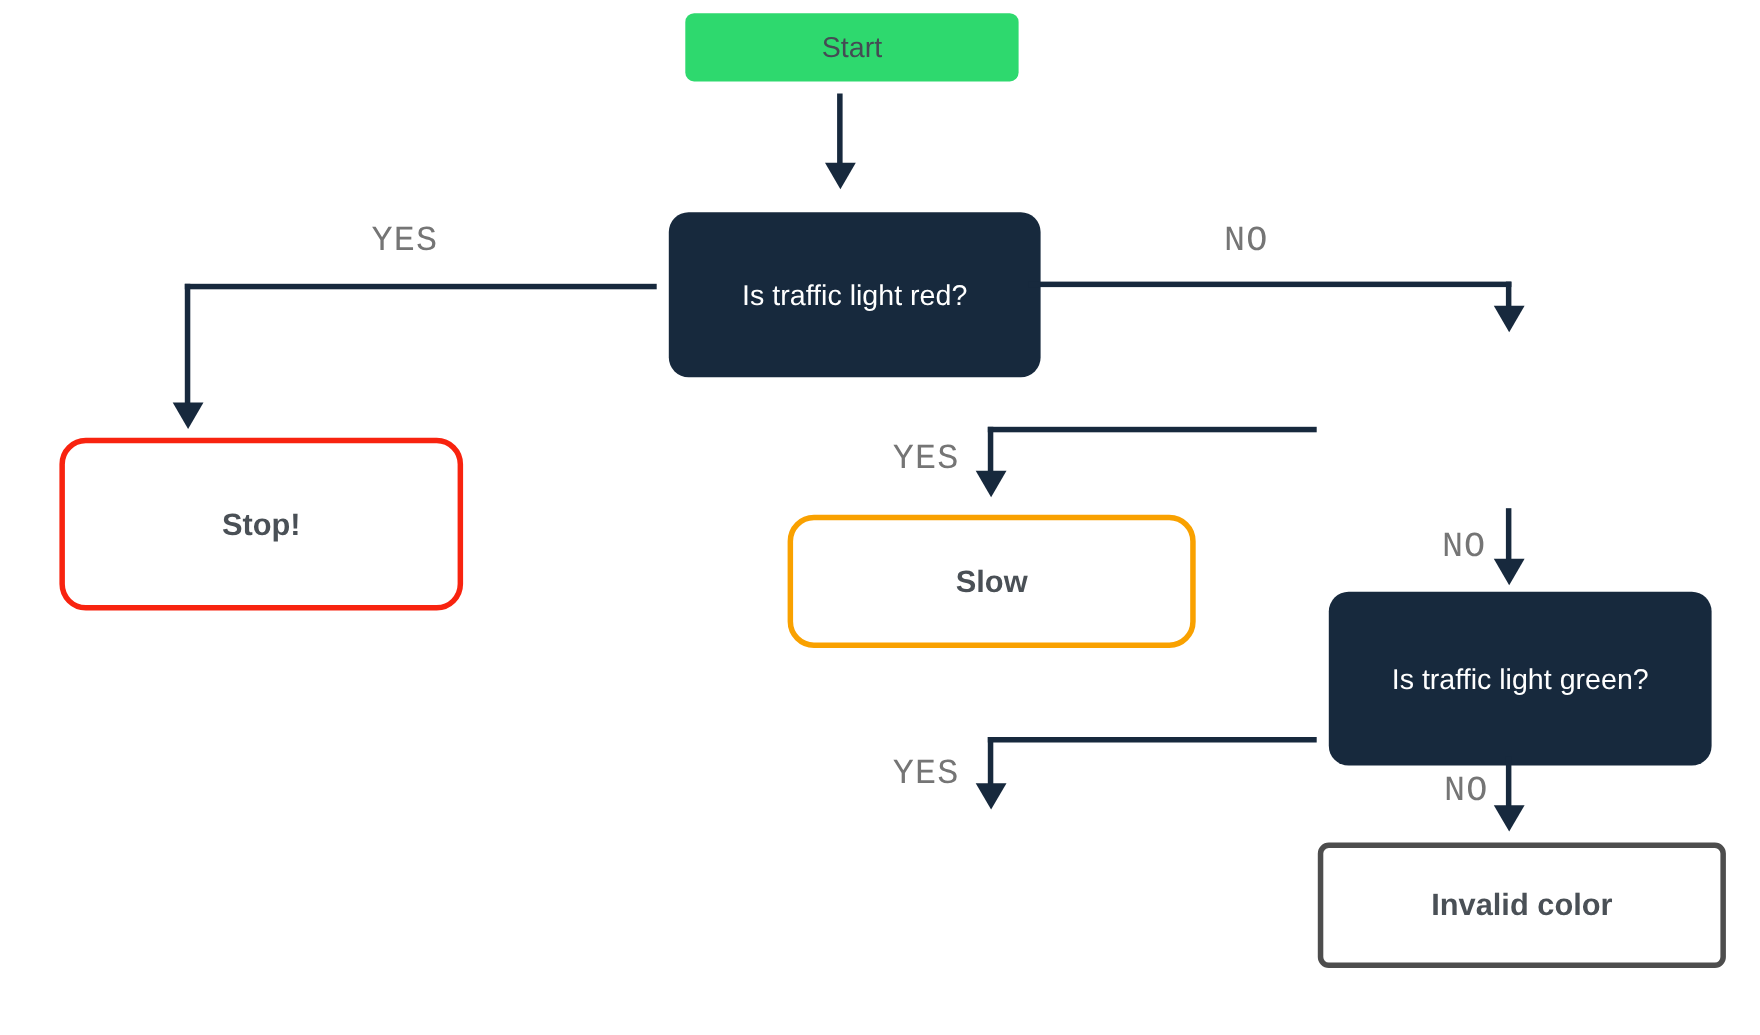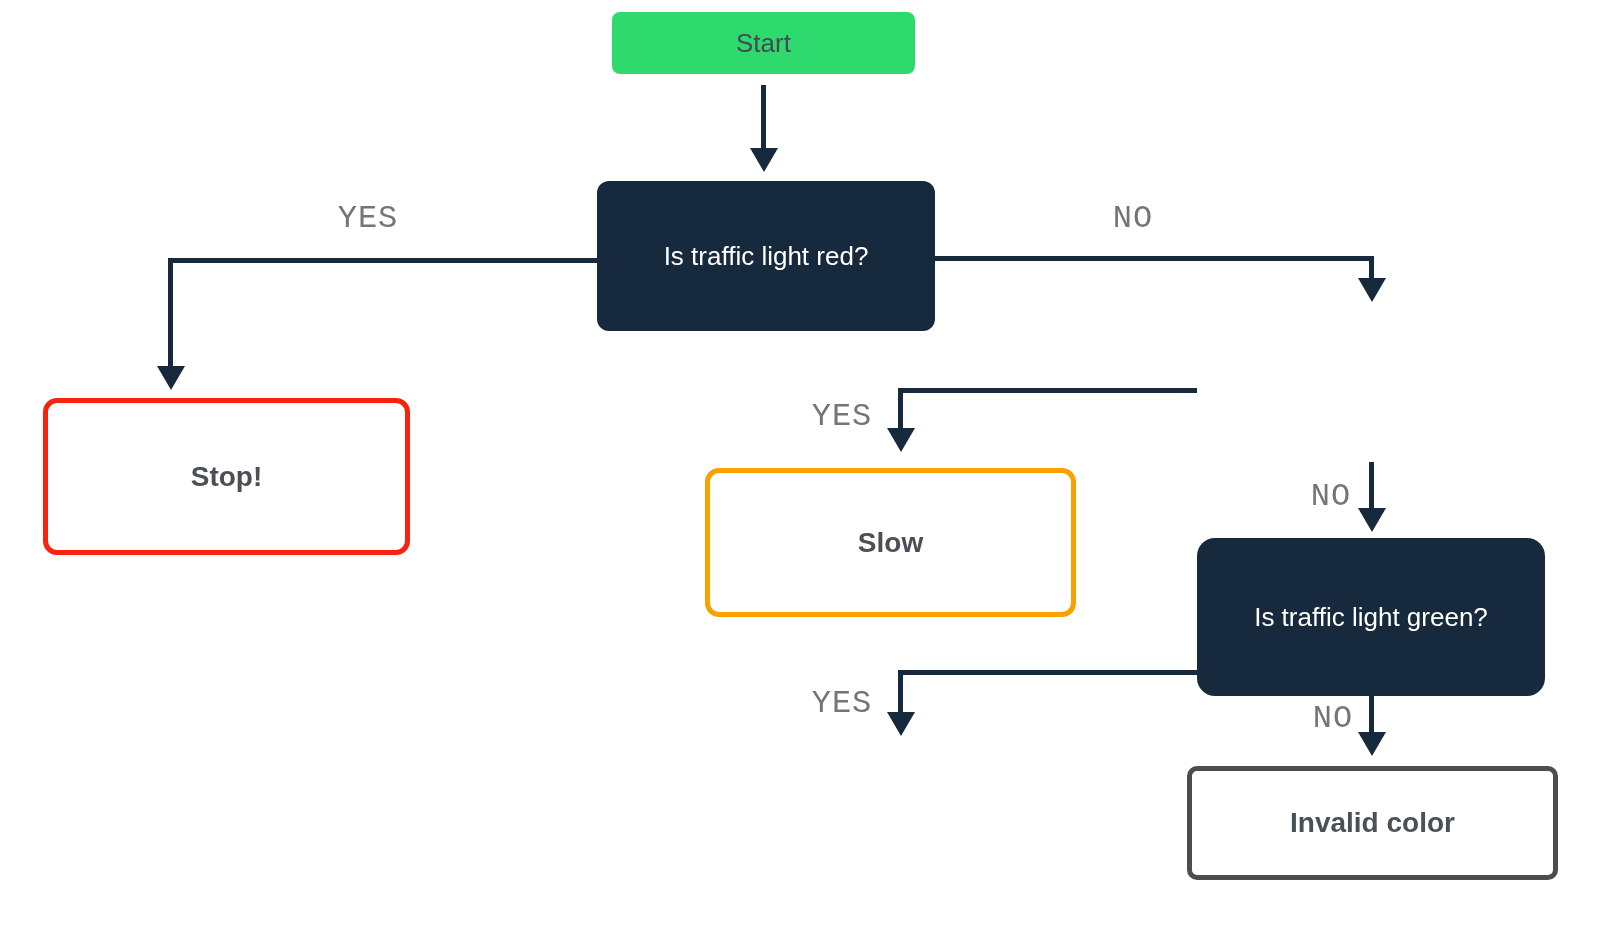--- a/index.html
+++ b/index.html
@@ -4,37 +4,38 @@
 <style>
   html,body{margin:0;padding:0;background:#ffffff;}
   .canvas{
     position:relative;width:1600px;height:941px;background:#ffffff;overflow:hidden;
     font-family:"Liberation Sans", sans-serif;
   }
   
   .node{
     position:absolute;box-sizing:border-box;display:flex;align-items:center;justify-content:center;
     text-align:left;
+    margin-left:11px;
   }
   .node-start{
     left:612px;top:12px;width:303px;height:62px;background:#2ED96E;border-radius:8px;
     color:#454B54;font-size:26px;font-weight:500;
   }
   .node-question{
     background:#17293D;color:#FFFFFF;font-size:26px;font-weight:400;border-radius:18px;
   }
-  .node-q-red{left:597px;top:181px;width:338px;height:150px;border-radius:12px;}
+  .node-q-red{left:597px;top:193px;width:338px;height:150px;}
   .node-q-yellow{left:1197px;top:312px;width:348px;height:150px;}
   .node-q-green{left:1197px;top:538px;width:348px;height:158px;}
   .node-result{
-    background:#FFFFFF;color:#4A5056;font-size:28px;font-weight:700;border-radius:14px;
+    background:#FFFFFF;color:#4A5056;font-size:28px;font-weight:700;border-radius:24px;
     border:5px solid #000;
   }
   .node-stop{left:43px;top:398px;width:367px;height:157px;border-color:#F8230F;}
-  .node-slow{left:705px;top:468px;width:371px;height:149px;border-color:#F9A100;}
+  .node-slow{left:705px;top:468px;width:371px;height:121px;border-color:#F9A100;}
   .node-go{left:705px;top:762px;width:371px;height:163px;border-color:#2ED96E;}
   .node-invalid{left:1187px;top:766px;width:371px;height:114px;border-color:#4D4D4D;border-radius:10px;}
   
   .hline{position:absolute;height:5px;background:#17293D;}
   .vline{position:absolute;width:5px;background:#17293D;}
   .arrow-down{
     position:absolute;width:0;height:0;
     border-left:14px solid transparent;border-right:14px solid transparent;
     border-top:24px solid #17293D;
   }

